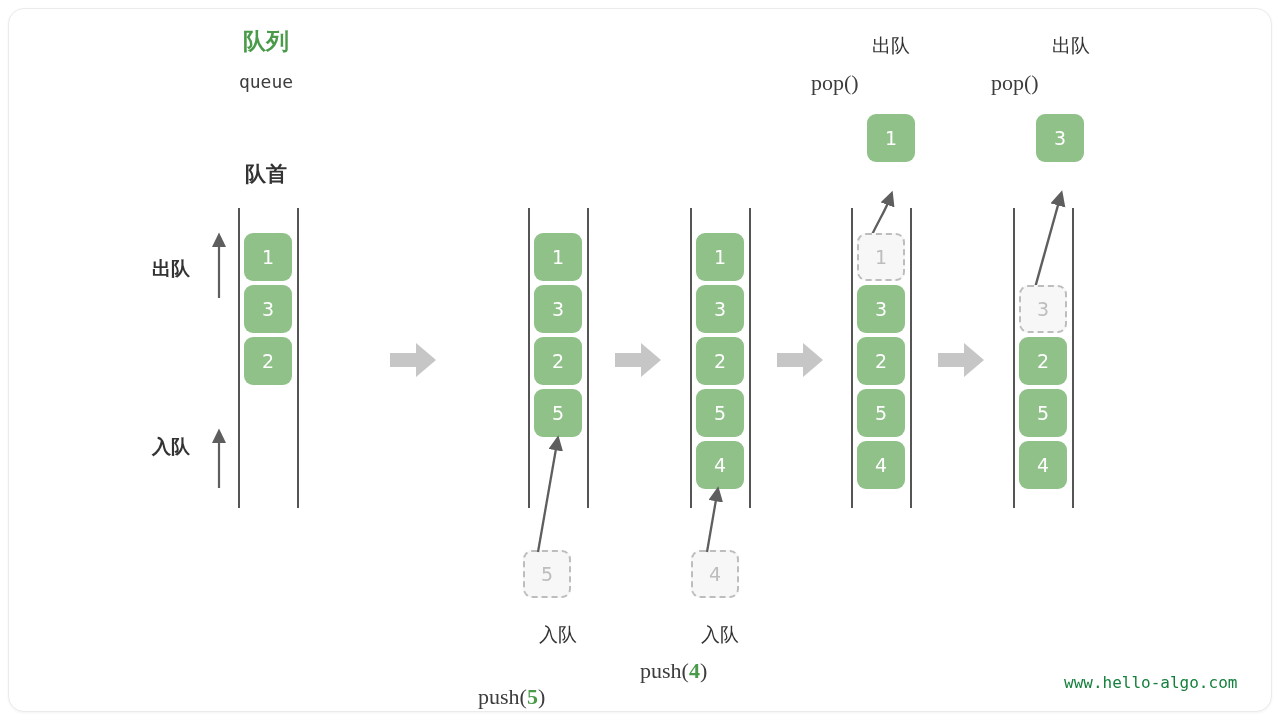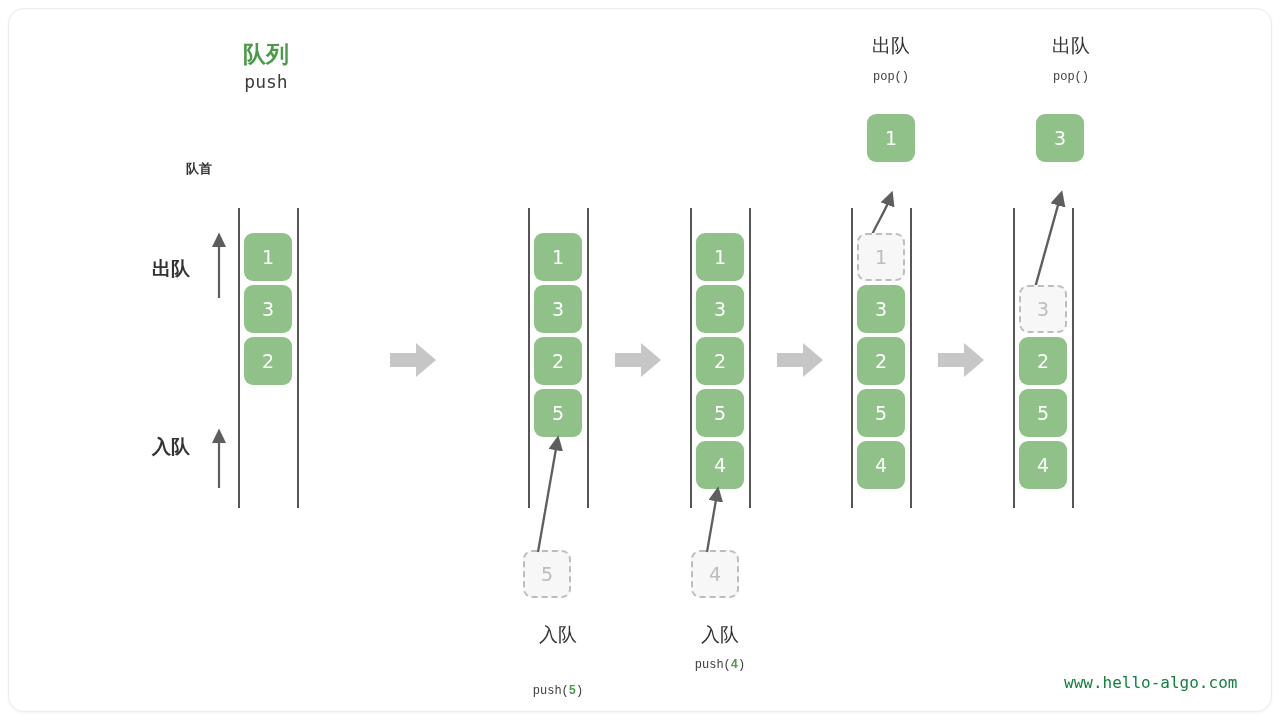--- a/index.html
+++ b/index.html
@@ -43,35 +43,35 @@
   }
   .title-en {
     font-family: "DejaVu Sans Mono", "Liberation Mono", monospace;
     font-size: 18px;
     color: #3d3d3d;
     text-align: center;
     white-space: nowrap;
   }
   .head-label {
     font-weight: bold;
-    font-size: 13px;
+    font-size: 21px;
     color: #333333;
+    text-align: center;
     white-space: nowrap;
   }
   .op-cn {
     font-size: 19px;
     color: #333333;
     text-align: center;
     white-space: nowrap;
   }
   .op-code {
-    font-family: Liberation Mono, monospace;
-    font-size: 12px;
+    font-family: Liberation Serif, serif;
+    font-size: 22px;
     color: #3d3d3d;
-    text-align: center;
     white-space: nowrap;
   }
   .op-code .num { color: #4a9a4a; font-weight: bold; }
   .side-label {
     font-weight: bold;
     font-size: 19px;
     color: #333333;
     text-align: right;
     white-space: nowrap;
   }
@@ -122,22 +122,22 @@
     color: #15803d;
     white-space: nowrap;
   }
 </style>
 </head>
 <body>
 
 <div id="canvas">
   <div class="card"></div>
 
-  <div class="abs title-cn" style="left:186px; top:39px; width:160px;">队列</div>
-  <div class="abs title-en" style="left:186px; top:71px; width:160px;">push</div>
+  <div class="abs title-cn" style="left:186px; top:26px; width:160px;">队列</div>
+  <div class="abs title-en" style="left:186px; top:71px; width:160px;">queue</div>
 
   <div class="abs head-label" style="left:186px; top:160px; width:160px;">队首</div>
 
   <div class="abs side-label" style="left:80px; top:256px; width:110px;">出队</div>
   <div class="abs side-label" style="left:80px; top:434px; width:110px;">入队</div>
 
   <svg class="thin-arrow" style="left:206px; top:232px;" width="26" height="68">
     <defs>
       <marker id="ah-side1" markerWidth="7" markerHeight="7" refX="3.2" refY="3.2" orient="auto">
         <path d="M0,0 L6.6,3.2 L0,6.4 z" fill="#5e5e5e"></path>

